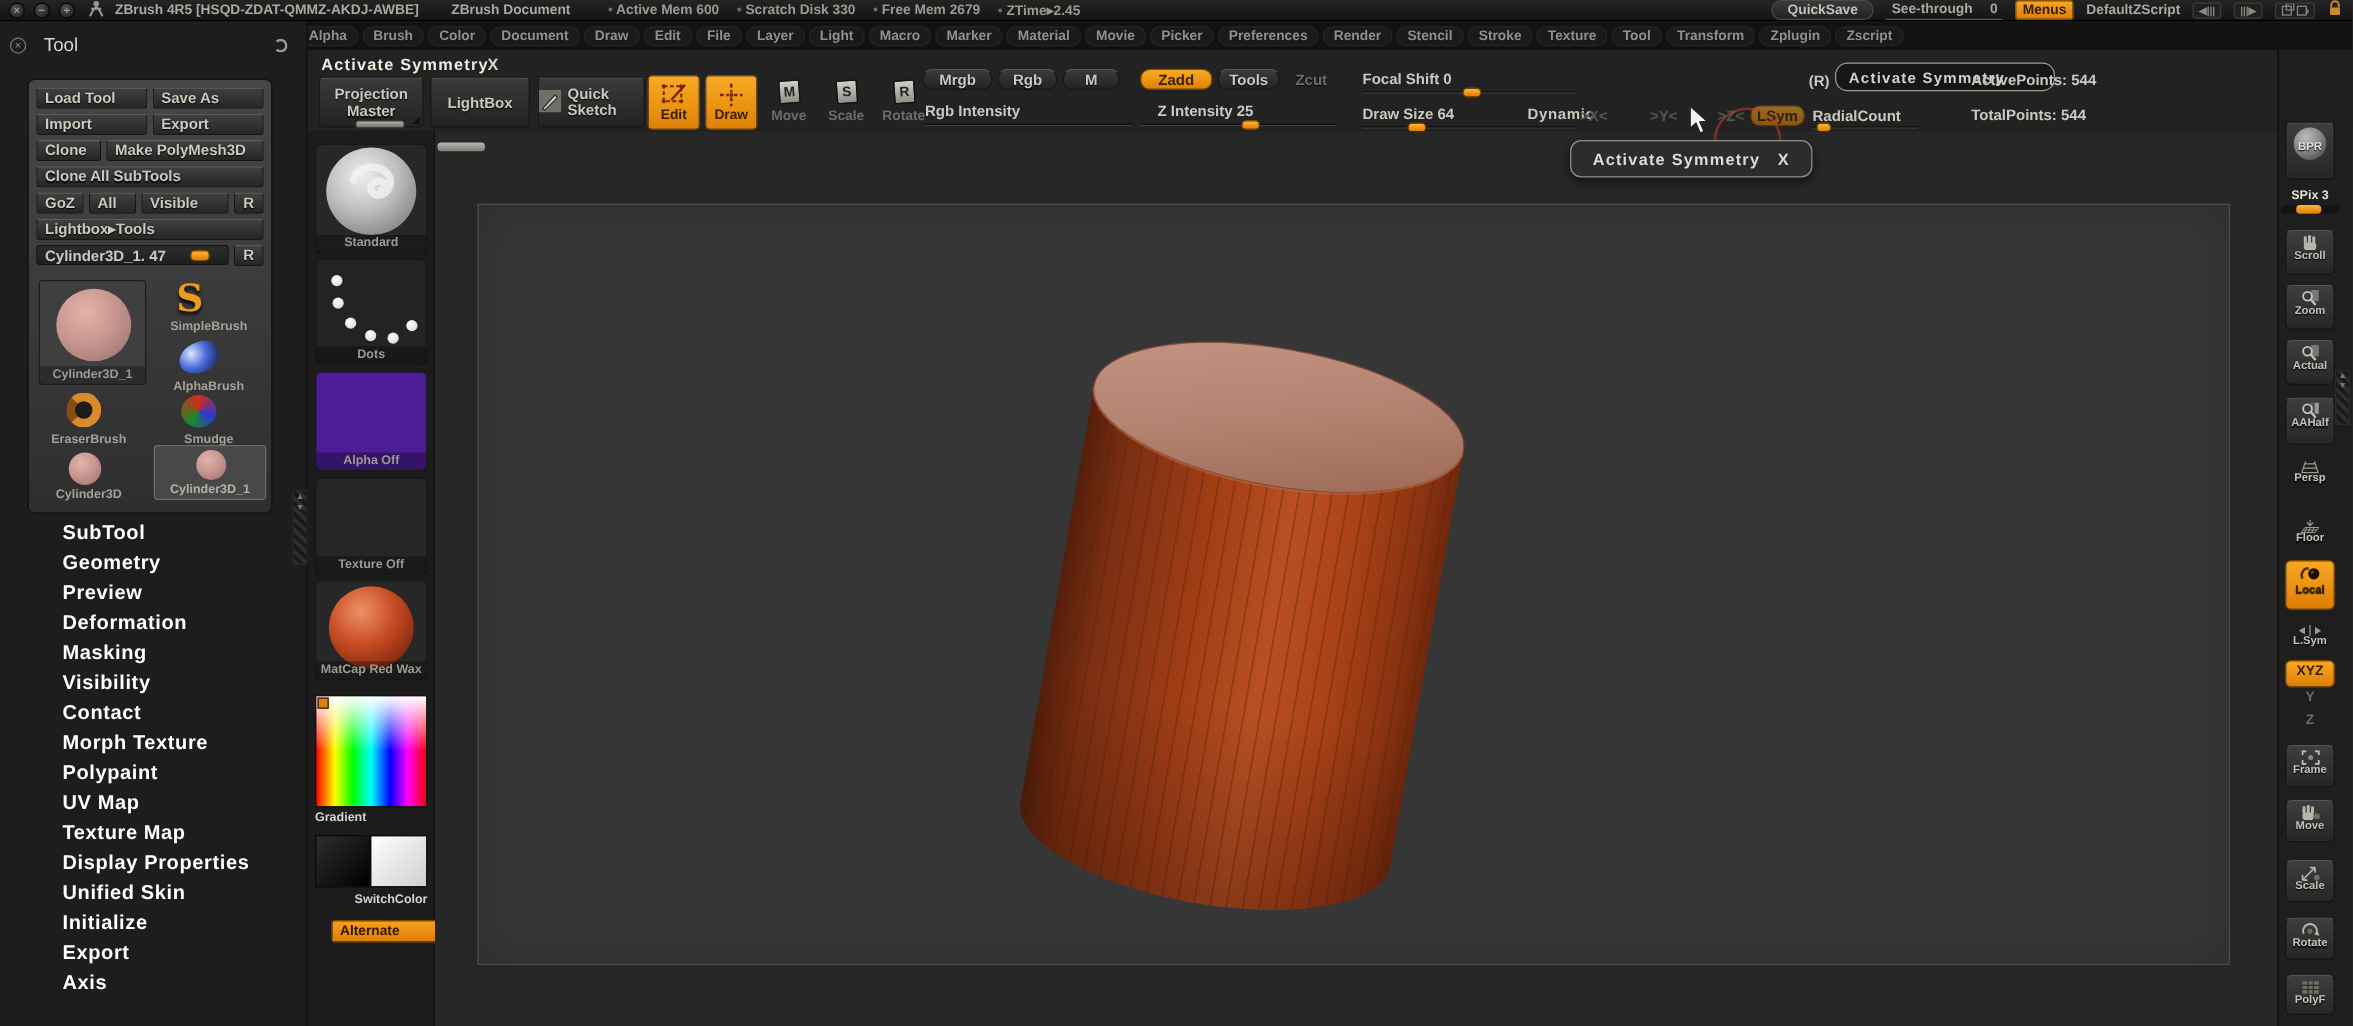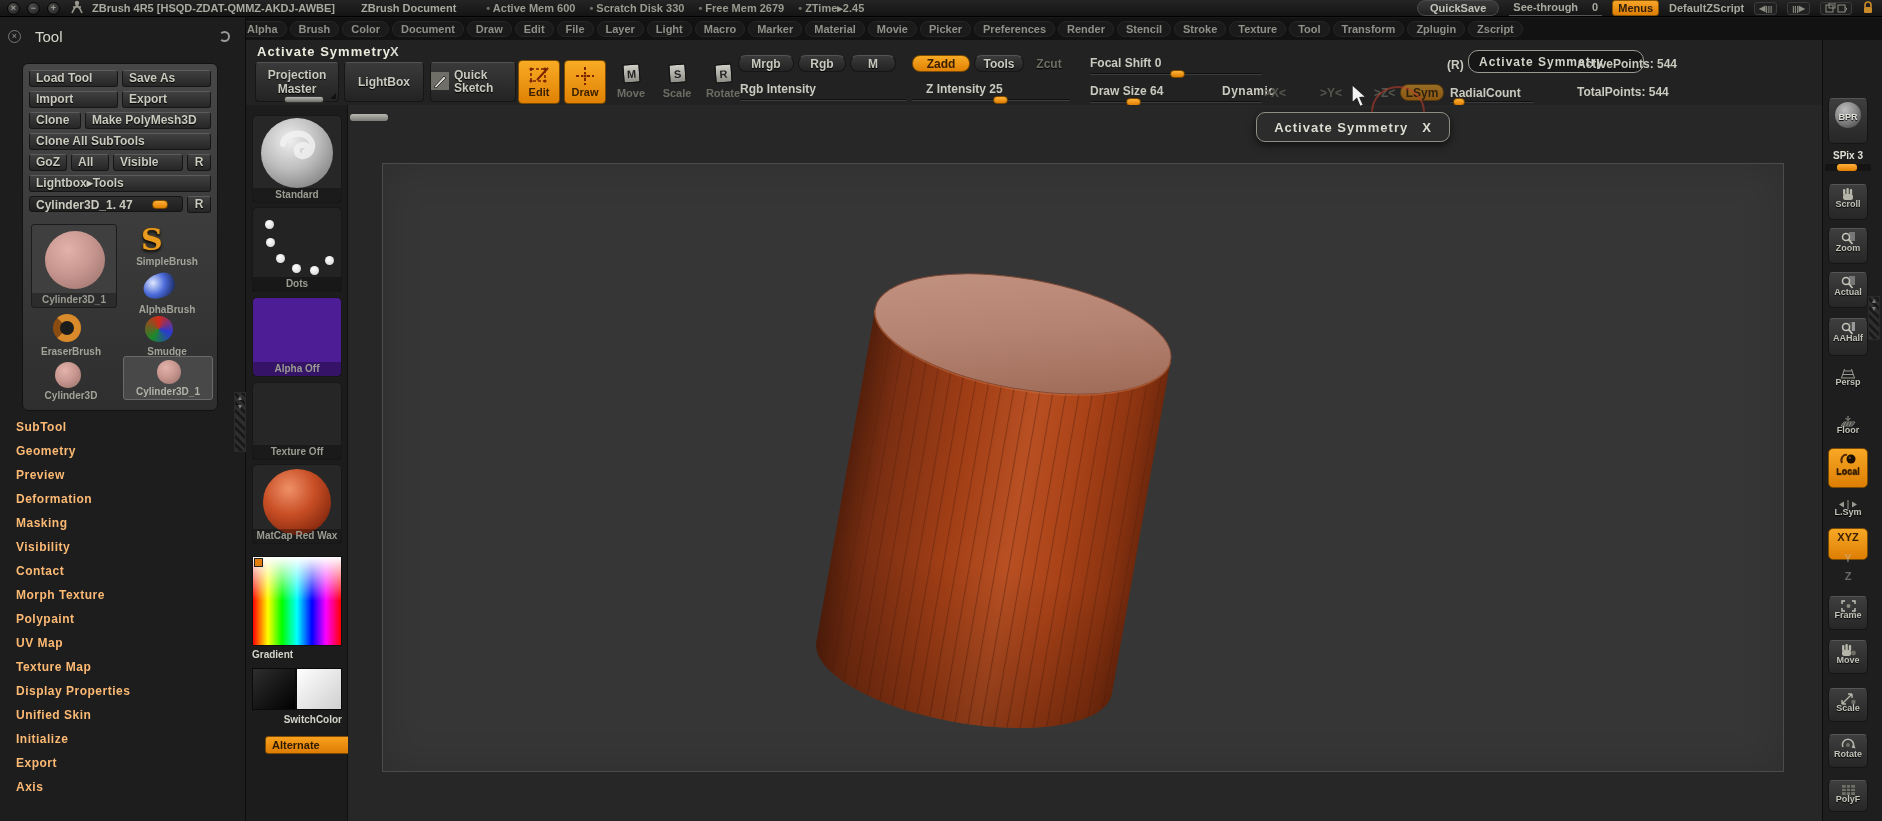--- a/index.html
+++ b/index.html
@@ -109,22 +109,22 @@
     border-radius:4px; background:linear-gradient(#ffb23a,#e07e00); border:1px solid #7a4a00; }
   .thumb-box{ position:absolute; background:#3f3f3f; border:1px solid #1c1c1c; border-radius:3px; }
   .thumb-label{ position:absolute; left:0; right:0; bottom:0; height:14px;
     background:rgba(0,0,0,.30); color:#9b9b91; font-size:10px; font-weight:bold;
     text-align:center; line-height:14px; white-space:nowrap; overflow:hidden; }
   .mini-label{ position:absolute; color:#a2a298; font-size:10px; font-weight:bold;
     text-align:center; white-space:nowrap; }
   .sphere-pink{ border-radius:50%;
     background:radial-gradient(circle at 38% 32%, #e3b3ab, #c89790 45%, #a87d77 80%, #91685f); }
   .sections{ position:absolute; left:0; top:398px; width:240px; }
-  .section{ height:24px; line-height:24px; padding-left:16px; font-size:12px;
-    font-weight:bold; color:#fdba74; letter-spacing:0.5px; }
+  .section{ height:24px; line-height:24px; padding-left:50px; font-size:16px;
+    font-weight:bold; color:#ffffff; letter-spacing:0.5px; }
   .hatch{ position:absolute; background:repeating-linear-gradient(45deg,#2e2e2e 0 3px,#191919 3px 6px);
     border:1px solid #2a2a2a; color:#777; font-size:7px; text-align:center; }
   
   .side-shelf{ position:absolute; left:246px; top:105px; width:102px; height:716px;
     background:#1c1c1c; border-right:1px solid #101010; }
   .ss-box{ position:absolute; left:6px; width:90px; background:#272727;
     border:1px solid #171717; border-radius:5px; }
   .drag-bar{ position:absolute; left:284px; top:96px; width:40px; height:7px;
     background:linear-gradient(#b5b5b0,#6f6f6a); border-radius:3px; border:1px solid #333; }
   .dot{ position:absolute; width:9px; height:9px; border-radius:50%;
@@ -568,21 +568,21 @@
       </svg>
     <span class="lbl" style="color:#3a2000;">Local</span>
   </div>
   <div class="sb-btn" style="top:456px; height:28px; background:none; border-color:transparent;">
     <svg width="18" height="9" viewBox="0 0 18 9">
         <path d="M0,4.5 L5,1.5 L5,7.5 Z M18,4.5 L13,1.5 L13,7.5 Z" fill="#9a9a90"></path>
         <line x1="9" y1="0" x2="9" y2="9" stroke="#9a9a90"></line>
       </svg>
     <span class="lbl">L.Sym</span>
   </div>
-  <div class="sb-btn sb-orange" style="top:488px; height:32px; font-size:11px; line-height:17px;">XYZ</div>
+  <div class="sb-btn sb-orange" style="top:488px; height:22px; font-size:11px; line-height:17px;">XYZ</div>
   <div class="sb-btn sb-dim" style="top:512px; height:14px; font-size:11px; line-height:13px;">Y</div>
   <div class="sb-btn sb-dim" style="top:530px; height:14px; font-size:11px; line-height:13px;">Z</div>
   <div class="sb-btn" style="top:556px; height:34px;">
     <svg width="15" height="12" viewBox="0 0 15 12">
         <path d="M1,4 L1,1 L4,1 M11,1 L14,1 L14,4 M14,8 L14,11 L11,11 M4,11 L1,11 L1,8" stroke="#c5c5ba" stroke-width="1.4" fill="none"></path>
         <circle cx="7.5" cy="6" r="2" fill="#8a8a80"></circle>
       </svg>
     <span class="lbl">Frame</span>
   </div>
   <div class="sb-btn" style="top:600px; height:34px;">

